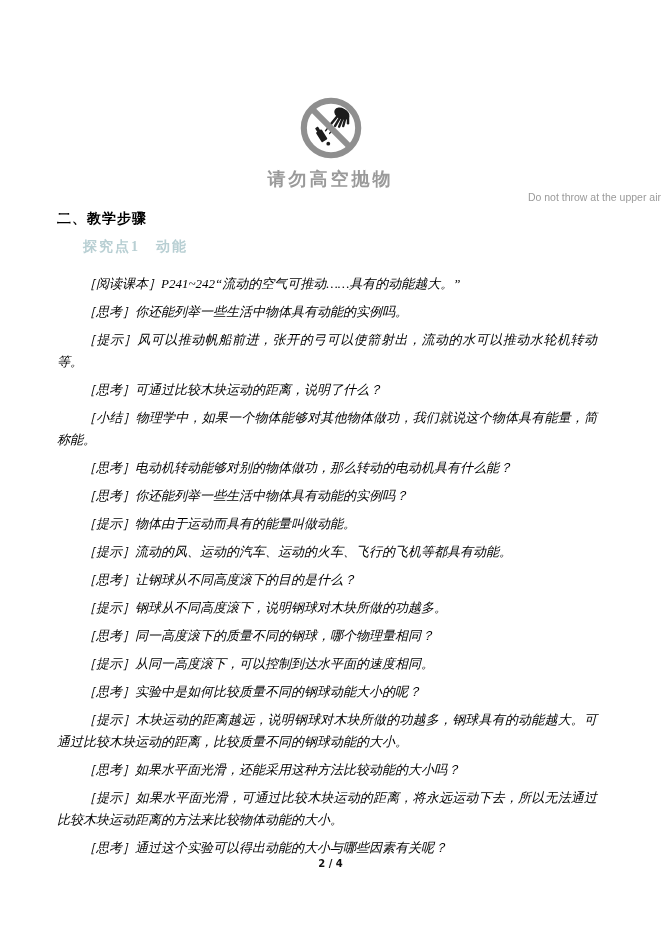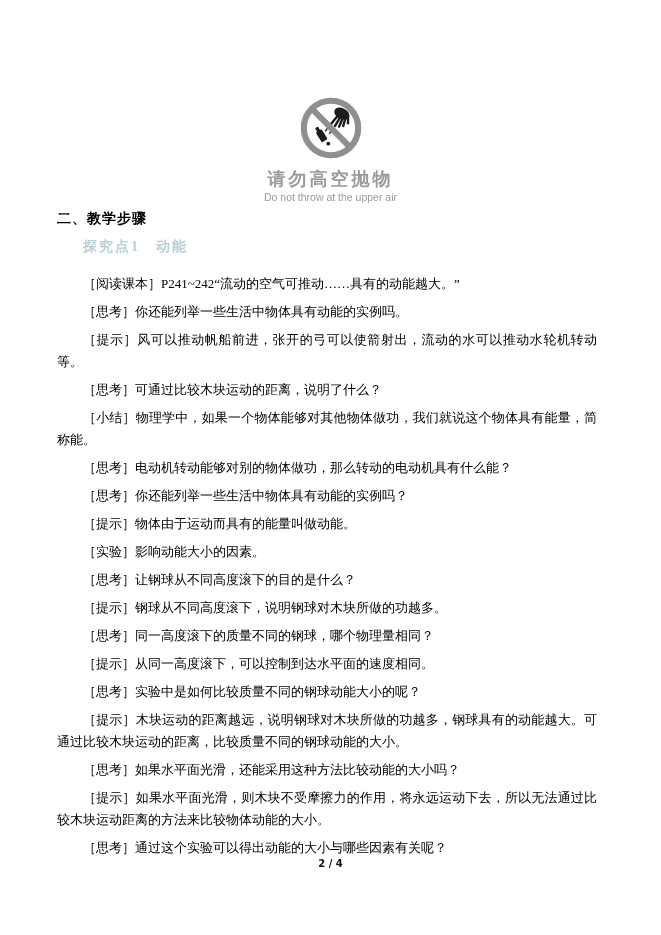--- a/index.html
+++ b/index.html
@@ -23,20 +23,21 @@
     font-weight: bold;
     letter-spacing: 3px;
     color: #9a9a9a;
     font-family: "Liberation Sans", sans-serif;
   }
   .wm-en {
     margin-top: 0px;
     font-size: 10.5px;
     color: #9a9a9a;
     font-family: "Liberation Sans", sans-serif;
+    text-align: right;
   }
   .heading {
     margin: 7px 0 0 57px;
     font-size: 14px;
     font-weight: bold;
     letter-spacing: 1px;
   }
   .explore-label {
     margin: 10px 16px 0 83px;
     font-size: 14px;
@@ -47,20 +48,21 @@
   .content {
     margin: 17px 57px 0 57px;
     width: 540px;
     font-size: 13px;
     line-height: 22px;
     text-align: justify;
   }
   .content p {
     margin: 0 0 6px 0;
     text-indent: 26px;
+    font-style: italic;
   }
   .footer {
     position: absolute;
     left: 0;
     right: 0;
     top: 858px;
     text-align: center;
     font-size: 10px;
     font-weight: bold;
     font-family: "DejaVu Sans", sans-serif;
@@ -109,27 +111,27 @@
 
   <div class="content">
     <p>［阅读课本］P241~242“流动的空气可推动……具有的动能越大。”</p>
     <p>［思考］你还能列举一些生活中物体具有动能的实例吗。</p>
     <p>［提示］风可以推动帆船前进，张开的弓可以使箭射出，流动的水可以推动水轮机转动等。</p>
     <p>［思考］可通过比较木块运动的距离，说明了什么？</p>
     <p>［小结］物理学中，如果一个物体能够对其他物体做功，我们就说这个物体具有能量，简称能。</p>
     <p>［思考］电动机转动能够对别的物体做功，那么转动的电动机具有什么能？</p>
     <p>［思考］你还能列举一些生活中物体具有动能的实例吗？</p>
     <p>［提示］物体由于运动而具有的能量叫做动能。</p>
-    <p>［实验］影响动能大小的因素。</p>
+    <p>［提示］流动的风、运动的汽车、运动的火车、飞行的飞机等都具有动能。</p>
     <p>［思考］让钢球从不同高度滚下的目的是什么？</p>
     <p>［提示］钢球从不同高度滚下，说明钢球对木块所做的功越多。</p>
     <p>［思考］同一高度滚下的质量不同的钢球，哪个物理量相同？</p>
     <p>［提示］从同一高度滚下，可以控制到达水平面的速度相同。</p>
     <p>［思考］实验中是如何比较质量不同的钢球动能大小的呢？</p>
     <p>［提示］木块运动的距离越远，说明钢球对木块所做的功越多，钢球具有的动能越大。可通过比较木块运动的距离，比较质量不同的钢球动能的大小。</p>
     <p>［思考］如果水平面光滑，还能采用这种方法比较动能的大小吗？</p>
-    <p>［提示］如果水平面光滑，则木块不受摩擦力的作用，将永远运动下去，所以无法通过比较木块运动距离的方法来比较物体动能的大小。</p>
+    <p>［提示］如果水平面光滑，可通过比较木块运动的距离，将永远运动下去，所以无法通过比较木块运动距离的方法来比较物体动能的大小。</p>
     <p>［思考］通过这个实验可以得出动能的大小与哪些因素有关呢？</p>
   </div>
 
   <div class="footer">2 / 4</div>
 
 </div>
 
 </body></html>

